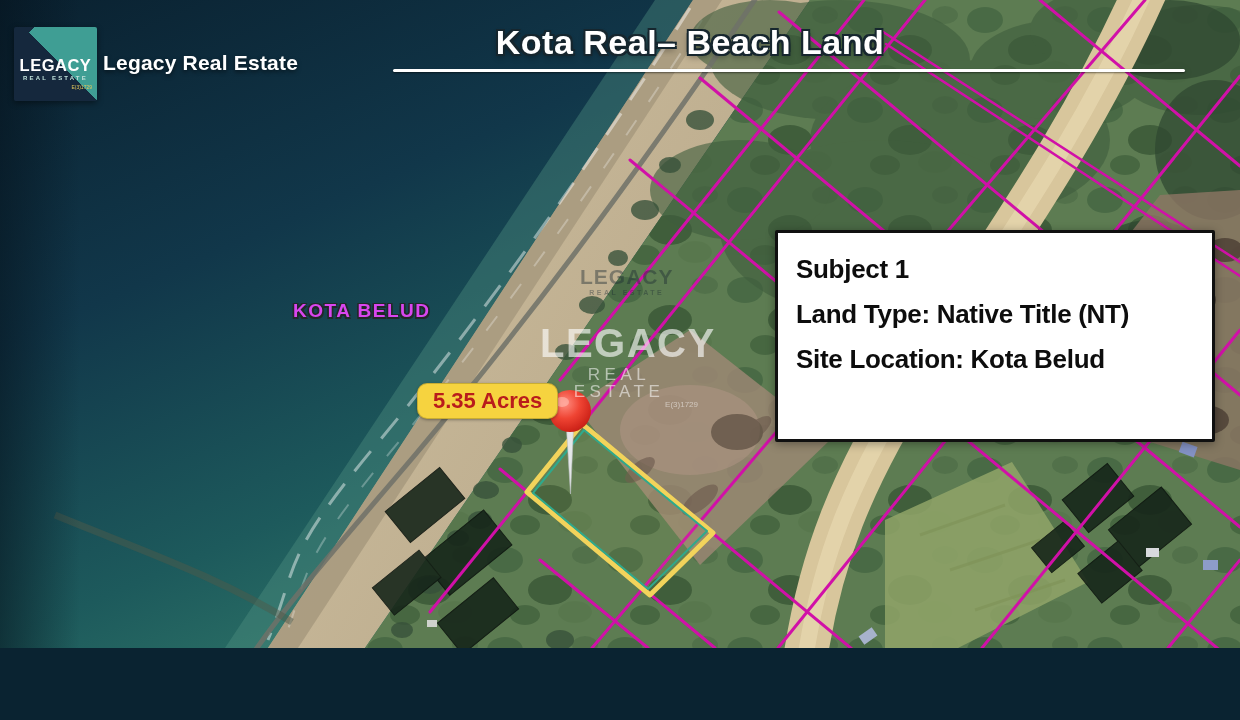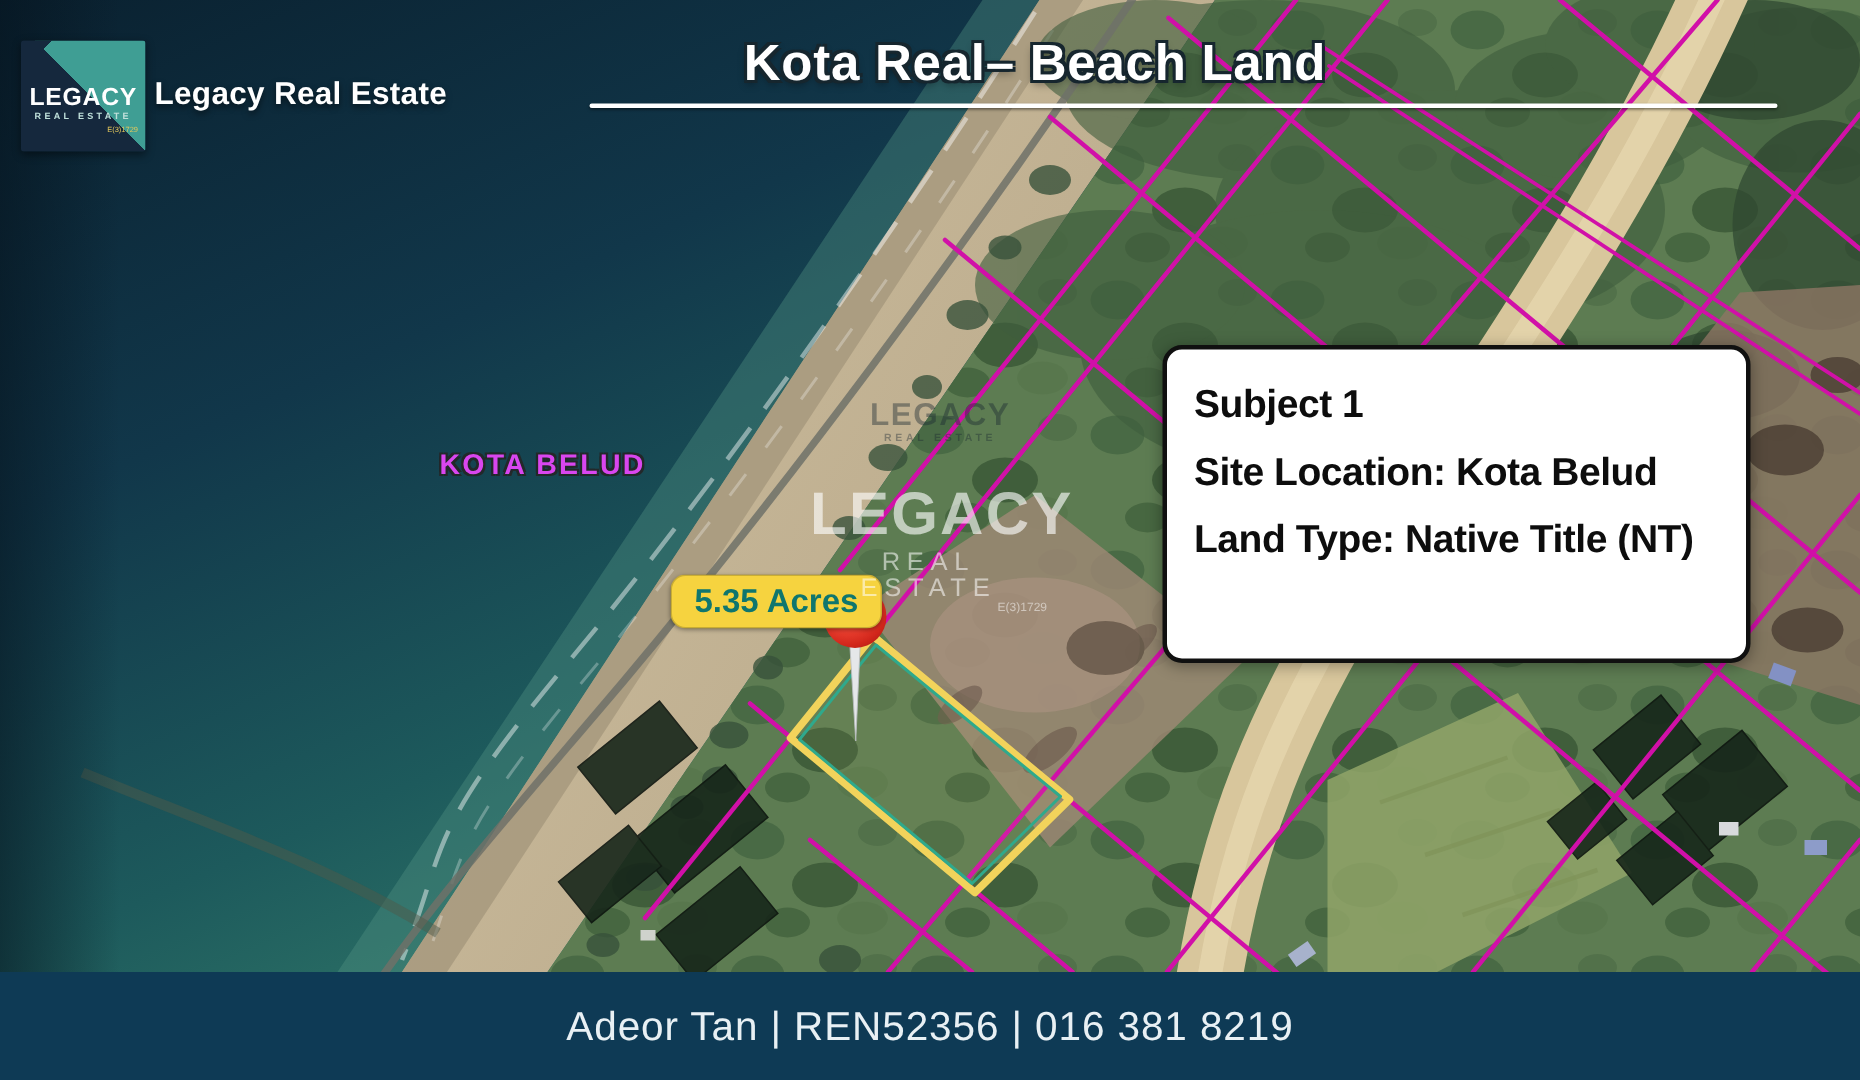--- a/index.html
+++ b/index.html
@@ -41,38 +41,38 @@
   }
 
   
   .place-label{
     position:absolute;left:293px;top:300px;color:#d946ef;font-size:19px;font-weight:700;
     letter-spacing:1.5px;
     text-shadow:-1.5px -1.5px 0 #23282a,1.5px -1.5px 0 #23282a,
                 -1.5px 1.5px 0 #23282a,1.5px 1.5px 0 #23282a;
   }
   .area-badge{
-    position:absolute;left:417px;top:383px;background:#f6d33f;color:#0f766e;
+    position:absolute;left:417px;top:383px;background:#f6d33f;color:#b91c1c;
     font-size:22px;font-weight:700;padding:4px 15px;border-radius:10px;
-    border:1px solid rgba(0,0,0,.18);box-shadow:0 1px 3px rgba(0,0,0,.35);margin-left:30px;
+    border:1px solid rgba(0,0,0,.18);box-shadow:0 1px 3px rgba(0,0,0,.35);
   }
 
   
   .wm-small{position:absolute;left:580px;top:266px;text-align:center;line-height:1;}
   .wm-small .l1{color:rgba(26,40,50,.42);font-size:21px;font-weight:900;letter-spacing:1px;}
   .wm-small .l2{color:rgba(26,40,50,.38);font-size:7px;font-weight:700;letter-spacing:2.5px;margin-top:2px;}
   .wm-big{position:absolute;left:540px;top:323px;width:158px;text-align:center;line-height:1;}
   .wm-big .l1{color:rgba(255,255,255,.62);font-size:40px;font-weight:900;letter-spacing:1.5px;}
   .wm-big .l2{color:rgba(255,255,255,.55);font-size:17px;font-weight:400;letter-spacing:4.5px;margin-top:3px;}
   .wm-big .l3{color:rgba(255,255,255,.5);font-size:8px;text-align:right;margin-top:1px;}
 
   
   .info-box{
-    position:absolute;left:775px;top:230px;width:392px;height:212px;box-sizing:border-box;
-    background:#fff;border:3px solid #101010;border-radius:13px;padding:14px 18px;
+    position:absolute;left:775px;top:230px;width:440px;height:212px;box-sizing:border-box;
+    background:#fff;border:3px solid #101010;border-radius:2px;padding:14px 18px;
     box-shadow:0 2px 10px rgba(0,0,0,.35);
   }
   .info-line{
     color:#0d0d0d;font-size:26px;font-weight:700;line-height:45px;
     white-space:nowrap;letter-spacing:-.3px;
   }
 
   
   .footer-bar{
     position:absolute;left:0;top:648px;width:1240px;height:72px;background:#0e3a55;
@@ -258,20 +258,17 @@
     <div class="l2">REAL ESTATE</div>
   </div>
   <div class="wm-big">
     <div class="l1">LEGACY</div>
     <div class="l2">REAL ESTATE</div>
     <div class="l3">E(3)1729</div>
   </div>
 
   <div class="info-box">
     <div class="info-line">Subject 1</div>
+    <div class="info-line">Land Type: Native Title (NT)</div>
     <div class="info-line">Site Location: Kota Belud</div>
-    <div class="info-line">Land Type: Native Title (NT)</div>
-  </div>
-
-  <div class="footer-bar">
-    <div class="footer-text">Adeor Tan | REN52356 | 016 381 8219</div>
-  </div>
+  </div>
+
 </div>
 
 </body></html>

